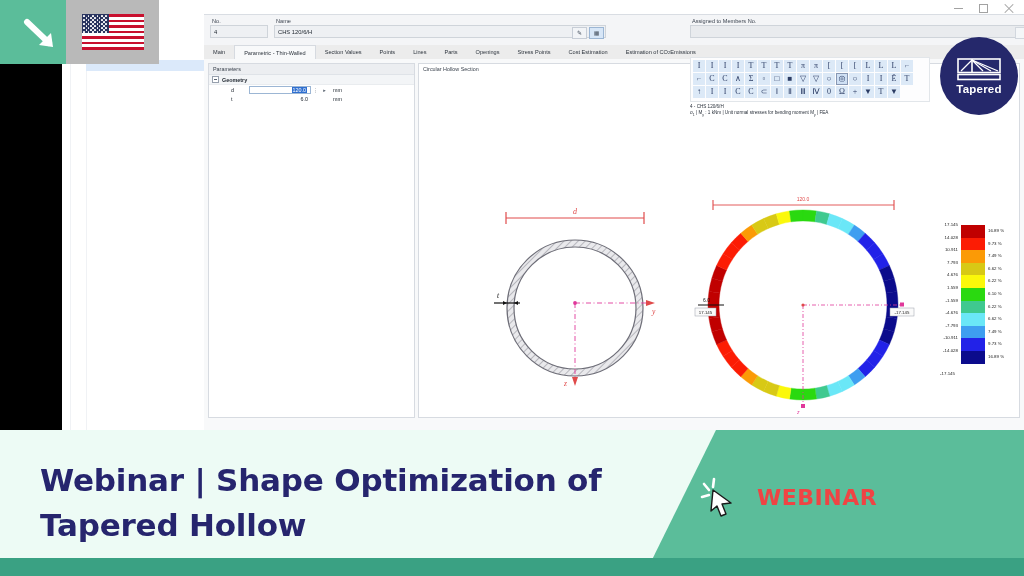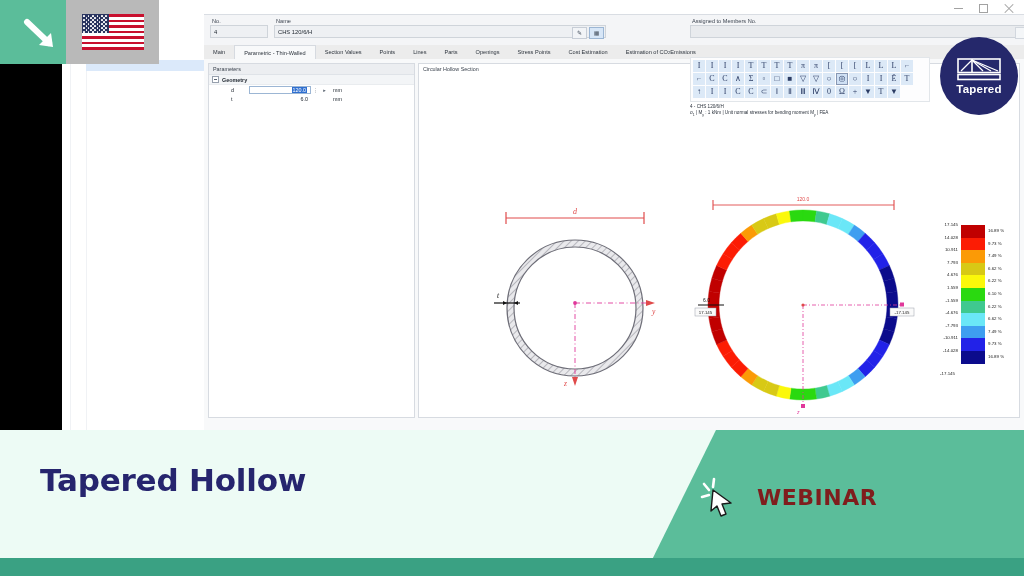--- a/index.html
+++ b/index.html
@@ -152,21 +152,21 @@
   
   .banner{position:absolute;left:0;bottom:0;width:1024px;height:146px;background:#edfbf5;overflow:hidden;}
   .banner-green{position:absolute;right:0;top:0;width:380px;height:146px;background:#5bbd9a;
     clip-path:polygon(72px 0,380px 0,380px 146px,0 146px);}
   .banner-strip{position:absolute;left:0;bottom:0;width:100%;height:18px;background:#3aa183;}
   .banner-title{
     position:absolute;left:40px;top:28px;width:600px;
     color:#26256e;font-size:31px;font-weight:bold;line-height:45px;
     font-family:"DejaVu Sans",sans-serif;letter-spacing:-.2px;
   }
-  .banner-webinar{position:absolute;left:757px;top:55px;color:#7f1d1d;font-size:22px;font-weight:bold;letter-spacing:.5px;
+  .banner-webinar{position:absolute;left:757px;top:55px;color:#ef4444;font-size:22px;font-weight:bold;letter-spacing:.5px;
     font-family:"DejaVu Sans",sans-serif;}
   .cursor-icon{position:absolute;left:700px;top:46px;width:42px;height:42px;}
   
   .bar-left{position:absolute;left:0;top:64px;width:62px;height:370px;background:#000;}
 </style>
 </head>
 <body>
 
 <div class="stage">
 
@@ -579,20 +579,21 @@
       <line x1="16" y1="2" x2="35" y2="13" stroke="#fff" stroke-width="1.2"></line>
       <line x1="16" y1="2" x2="42" y2="13" stroke="#fff" stroke-width="1.2"></line>
       <rect x="2" y="16.5" width="42" height="5" fill="none" stroke="#fff" stroke-width="1.6"></rect>
     </svg>
     <div class="dlubal-text">Tapered</div>
   </div>
 
   <div class="banner">
     <div class="banner-green"></div>
     <div class="banner-title">
+      <div>Webinar | Shape Optimization of</div>
       <div>Tapered Hollow</div>
     </div>
     <svg class="cursor-icon" viewBox="0 0 42 42">
       <g stroke="#fff" stroke-width="2.6" stroke-linecap="round">
         <line x1="14" y1="3" x2="13" y2="11"></line>
         <line x1="4" y1="8" x2="9" y2="14"></line>
         <line x1="2" y1="21" x2="9" y2="19"></line>
       </g>
       <polygon points="13,14 31,27 22,28 26,38 21,40 17,30 11,35" fill="#fff" stroke="#1a1a1a" stroke-width="1.4" stroke-linejoin="round"></polygon>
     </svg>

